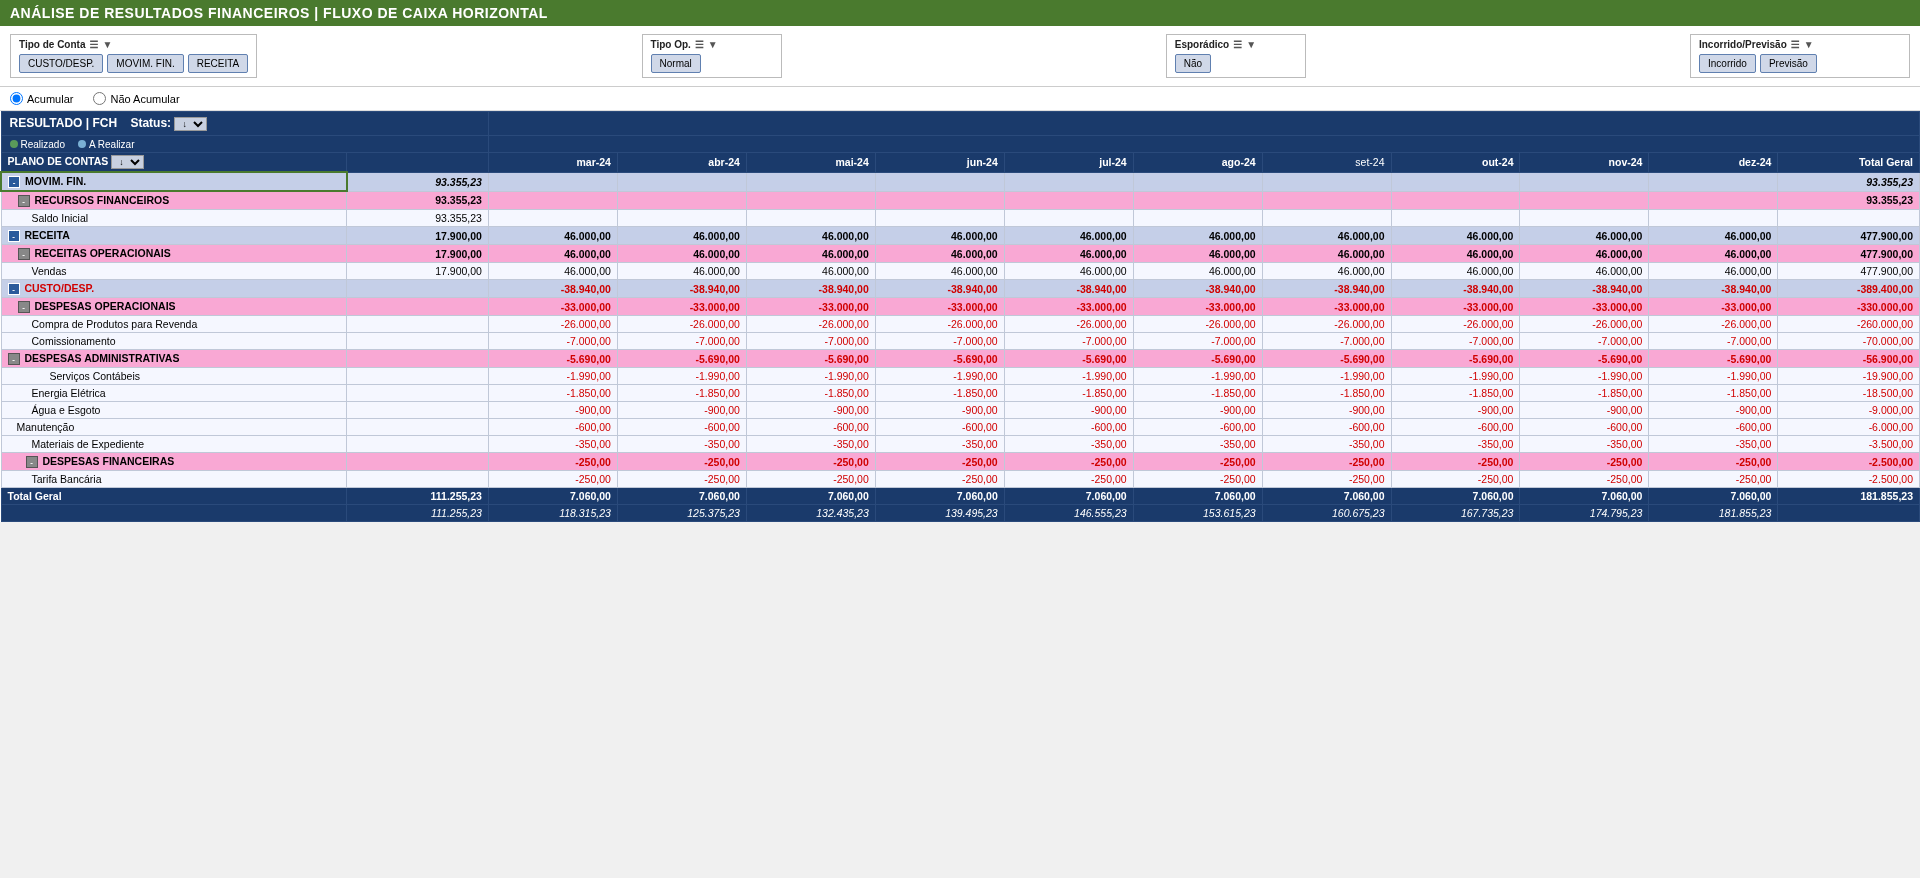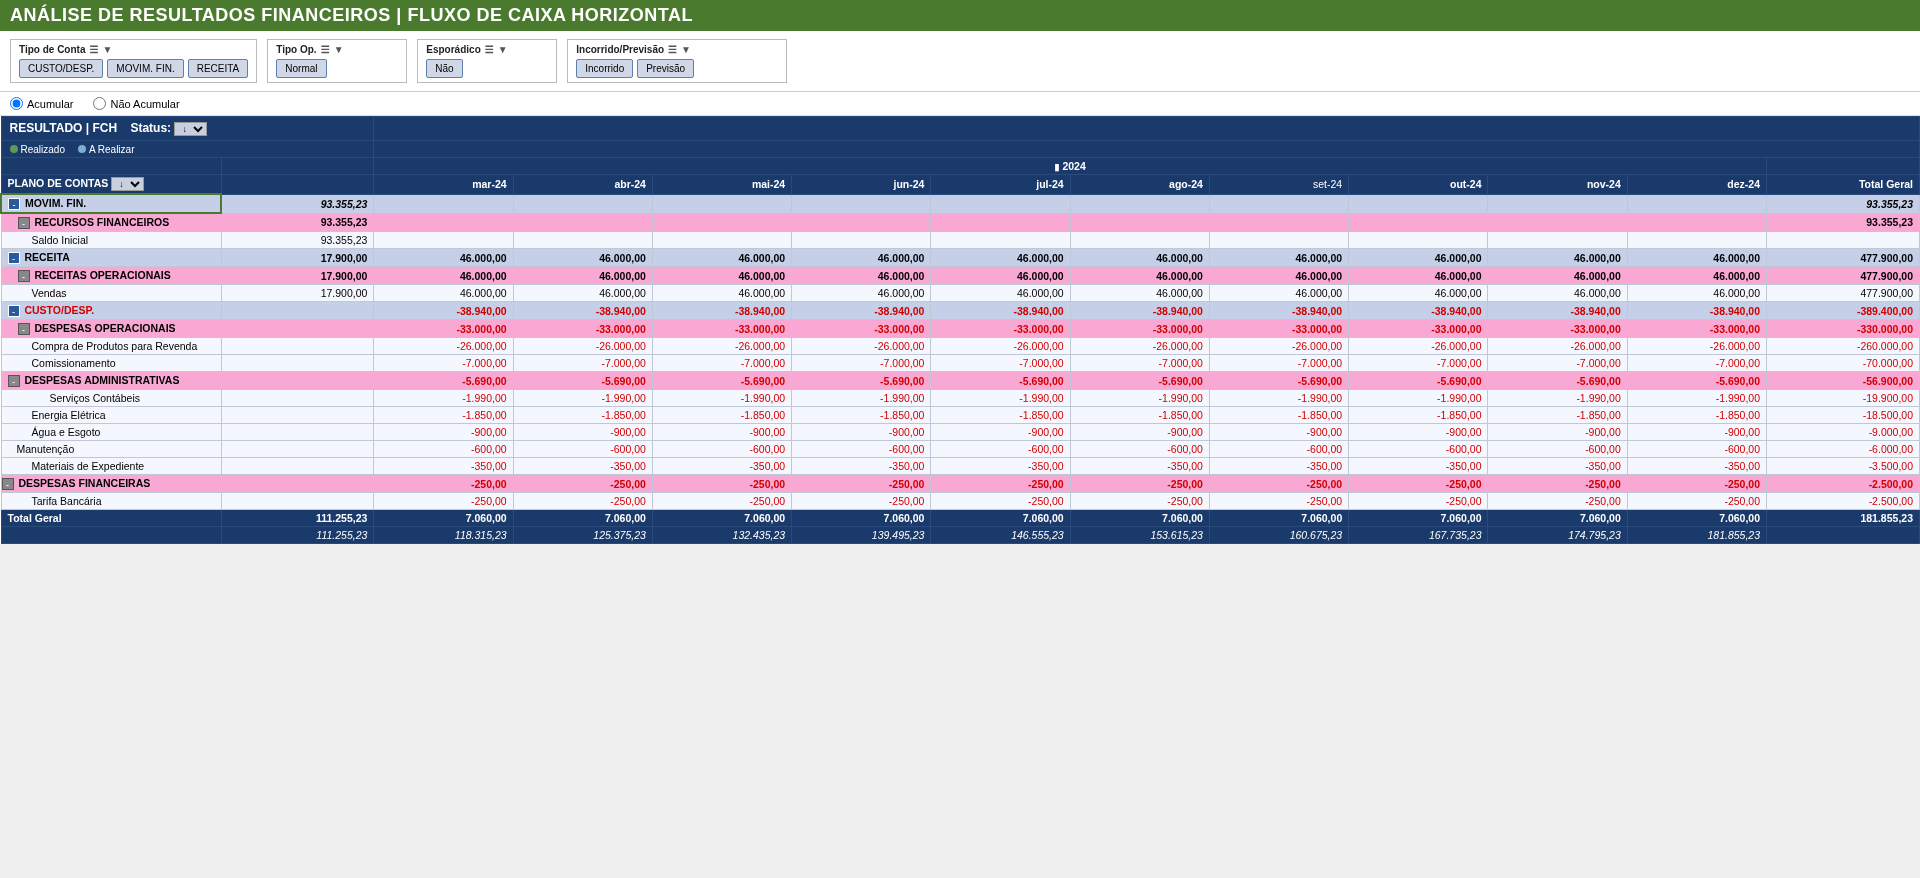--- a/index.html
+++ b/index.html
@@ -2,32 +2,33 @@
 <html><head>
   <meta charset="utf-8">
   <style>
     * { box-sizing: border-box; margin: 0; padding: 0; }
     body { font-family: Arial, sans-serif; font-size: 11px; background: #f0f0f0; }
 
     .title-bar {
       background: #4a7a2e;
       color: white;
       font-weight: bold;
-      font-size: 18px;
+      font-size: 14px;
       padding: 5px 10px;
       letter-spacing: 0.5px;
     }
 
     .filters-row {
       display: flex;
       gap: 10px;
       padding: 8px 10px;
       background: #ffffff;
       border-bottom: 1px solid #ccc;
       align-items: flex-start;
+      justify-content: space-between;
     }
 
     .filter-group {
       border: 1px solid #bbb;
       padding: 4px 8px;
       min-width: 140px;
     }
 
     .filter-group.wide { min-width: 220px; }
 
@@ -294,29 +295,20 @@
             <span style="font-size:10px;color:white;">Realizado</span>
           </span>
           <span style="display:inline-flex;align-items:center;gap:3px;">
             <span style="width:8px;height:8px;background:#7ab0d4;border-radius:50%;display:inline-block;"></span>
             <span style="font-size:10px;color:white;">A Realizar</span>
           </span>
         </td>
         <td colspan="12"></td>
       </tr>
 
-      <tr class="header-year">
-        <td style="width:220px;"></td>
-        <td></td>
-        <td colspan="10" style="text-align:center; font-weight:bold;">
-          <span style="font-size:9px;">▮</span>
-          <span>2024</span>
-        </td>
-        <td></td>
-      </tr>
 
       <tr class="header-months">
         <td style="font-weight:bold; min-width:220px;">
           <span>PLANO DE CONTAS</span>
           <select class="small-dropdown"><option>↓</option></select>
         </td>
         <td class="num" style="min-width:90px; font-weight:bold;"></td>
         <td class="num" style="min-width:82px; font-weight:bold;">mar-24</td>
         <td class="num" style="min-width:82px; font-weight:bold;padding-left:36px;">abr-24</td>
         <td class="num" style="min-width:82px; font-weight:bold;">mai-24</td>
@@ -603,21 +595,21 @@
         <td class="num red">-350,00</td>
         <td class="num red">-350,00</td>
         <td class="num red">-350,00</td>
         <td class="num red">-350,00</td>
         <td class="num red">-350,00</td>
         <td class="num red">-350,00</td>
         <td class="num red">-3.500,00</td>
       </tr>
 
       <tr class="row-section-light">
-        <td style="padding-left:0;">
+        <td style="padding-left:24px;">
           <span class="section-toggle-dark">-</span>
           <span>DESPESAS FINANCEIRAS</span>
         </td>
         <td class="num red"></td>
         <td class="num red">-250,00</td>
         <td class="num red">-250,00</td>
         <td class="num red">-250,00</td>
         <td class="num red">-250,00</td>
         <td class="num red">-250,00</td>
         <td class="num red">-250,00</td>

